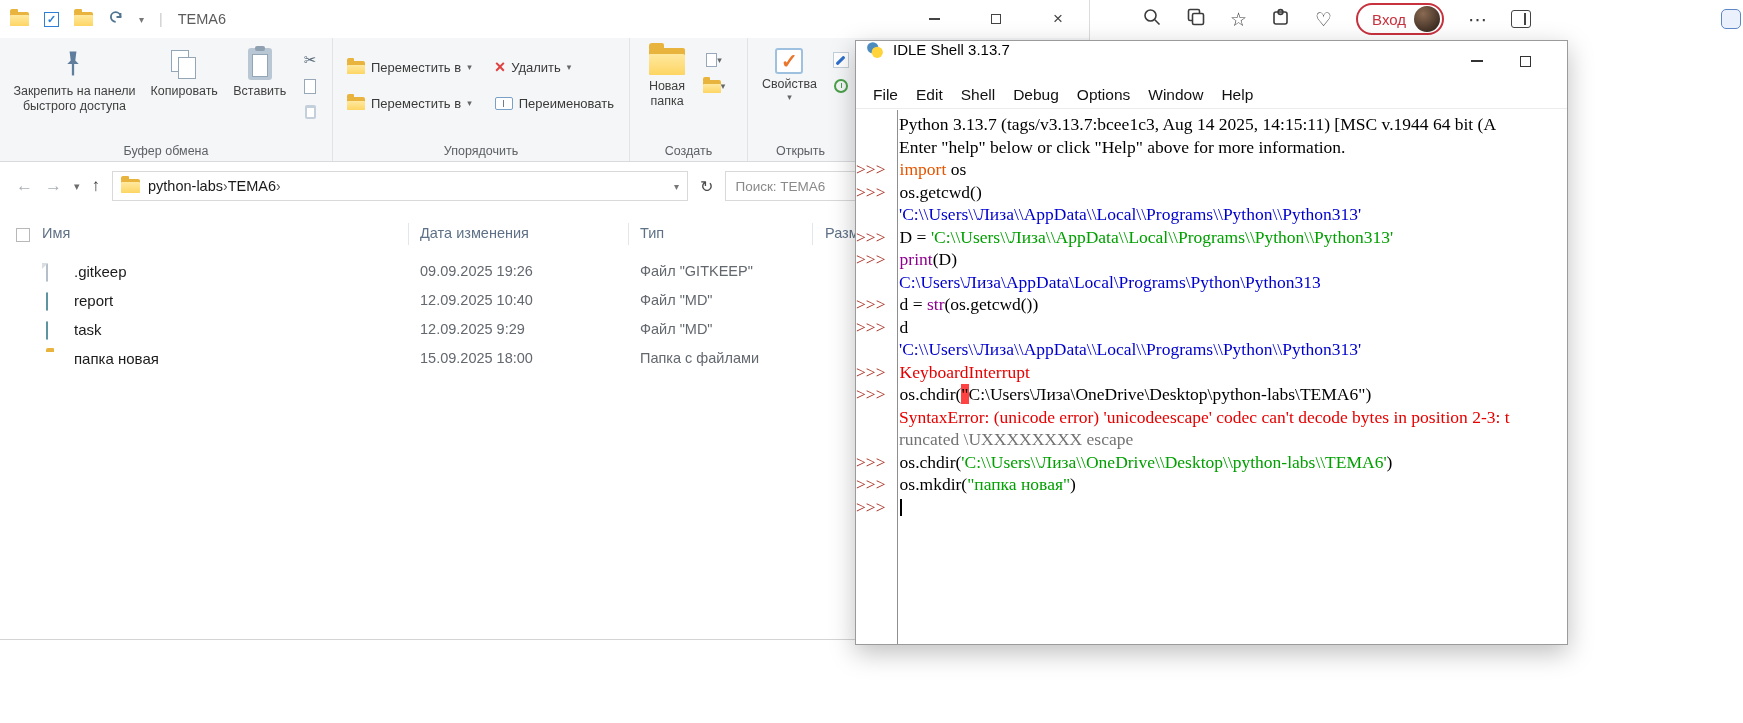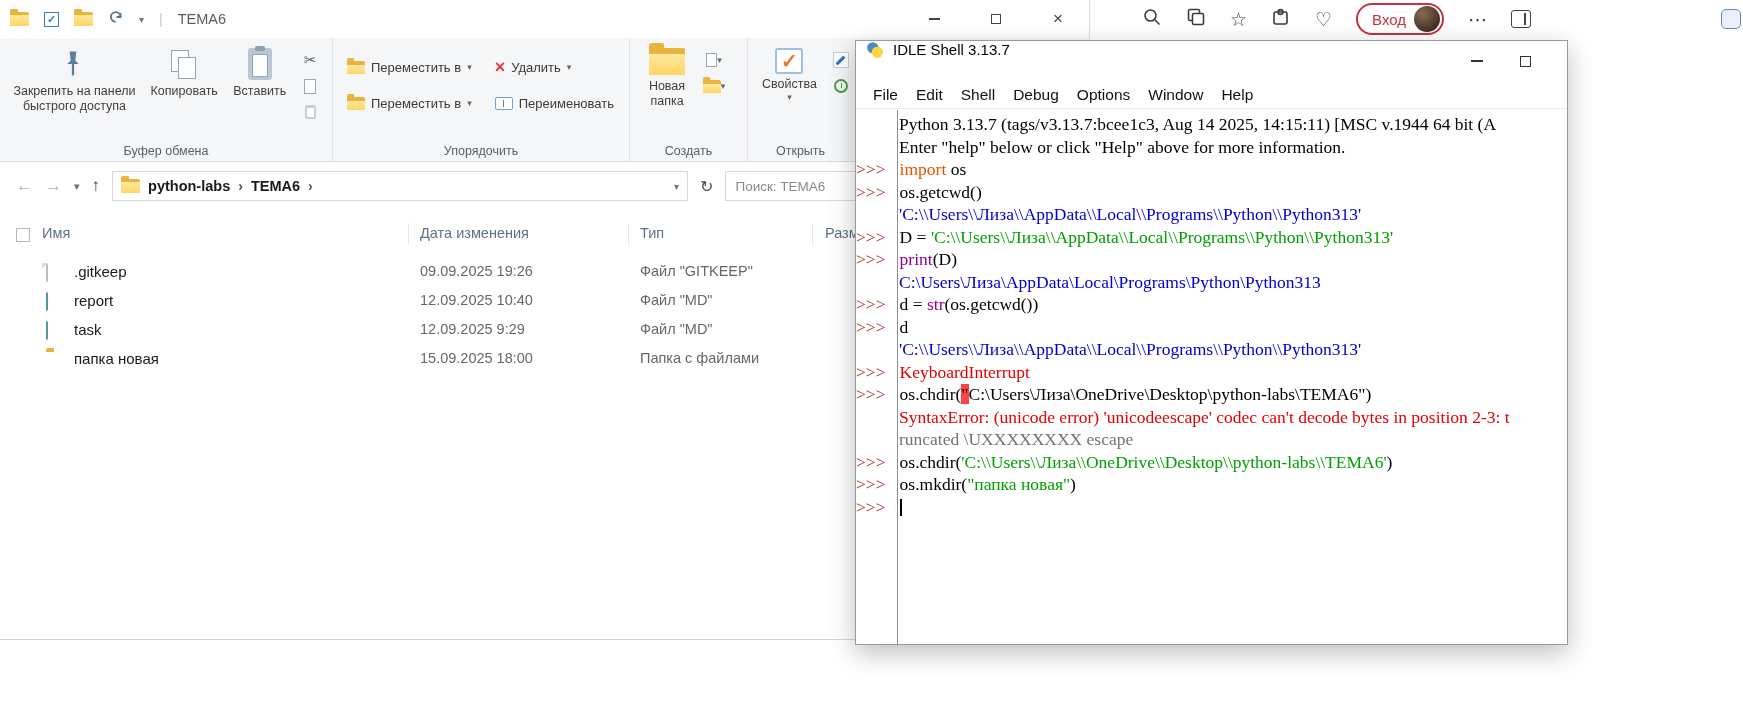--- a/index.html
+++ b/index.html
@@ -94,21 +94,21 @@
   .qa-check i { color:#2f7fd6; font-size:11px; font-style:normal; font-weight:bold; }
 
   
   .addressbar { height:48px; display:flex; align-items:center; gap:12px; padding-left:16px; background:#fff; }
   .nav-glyph { font-size:17px; }
   .nav-dim { color:#a9afb6; }
   .nav-dark { color:#3b3b3b; }
   .nav-mid { color:#6d6d6d; font-size:11px; }
   .addr-box { width:576px; height:30px; border:1px solid #d9d9d9; display:flex; align-items:center;
     gap:8px; padding:0 8px; background:#fff; }
-  .breadcrumb { display:flex; align-items:flex-end; gap:8px; font-size:14.5px; color:#1a1a1a;font-weight:bold; }
+  .breadcrumb { display:flex; align-items:flex-end; font-size:14.5px; color:#1a1a1a; }
   .bc-sep { color:#555; font-size:14px; }
   .addr-caret { margin-left:auto; color:#777; font-size:10px; }
   .refresh { color:#4a4a4a; font-size:16px; }
   .search-input { width:230px; height:30px; border:1px solid #d9d9d9; font-size:13.5px;
     padding:0 9px; color:#333; outline:none; font-family:"Liberation Sans",sans-serif; }
   .search-input::placeholder { color:#8a8a8a; }
 
   
   .fl-header { position:relative; height:48px; }
   .hd-checkbox { position:absolute; left:16px; top:18px; width:14px; height:14px; border:1px solid #b8b8b8; background:#fff; }

